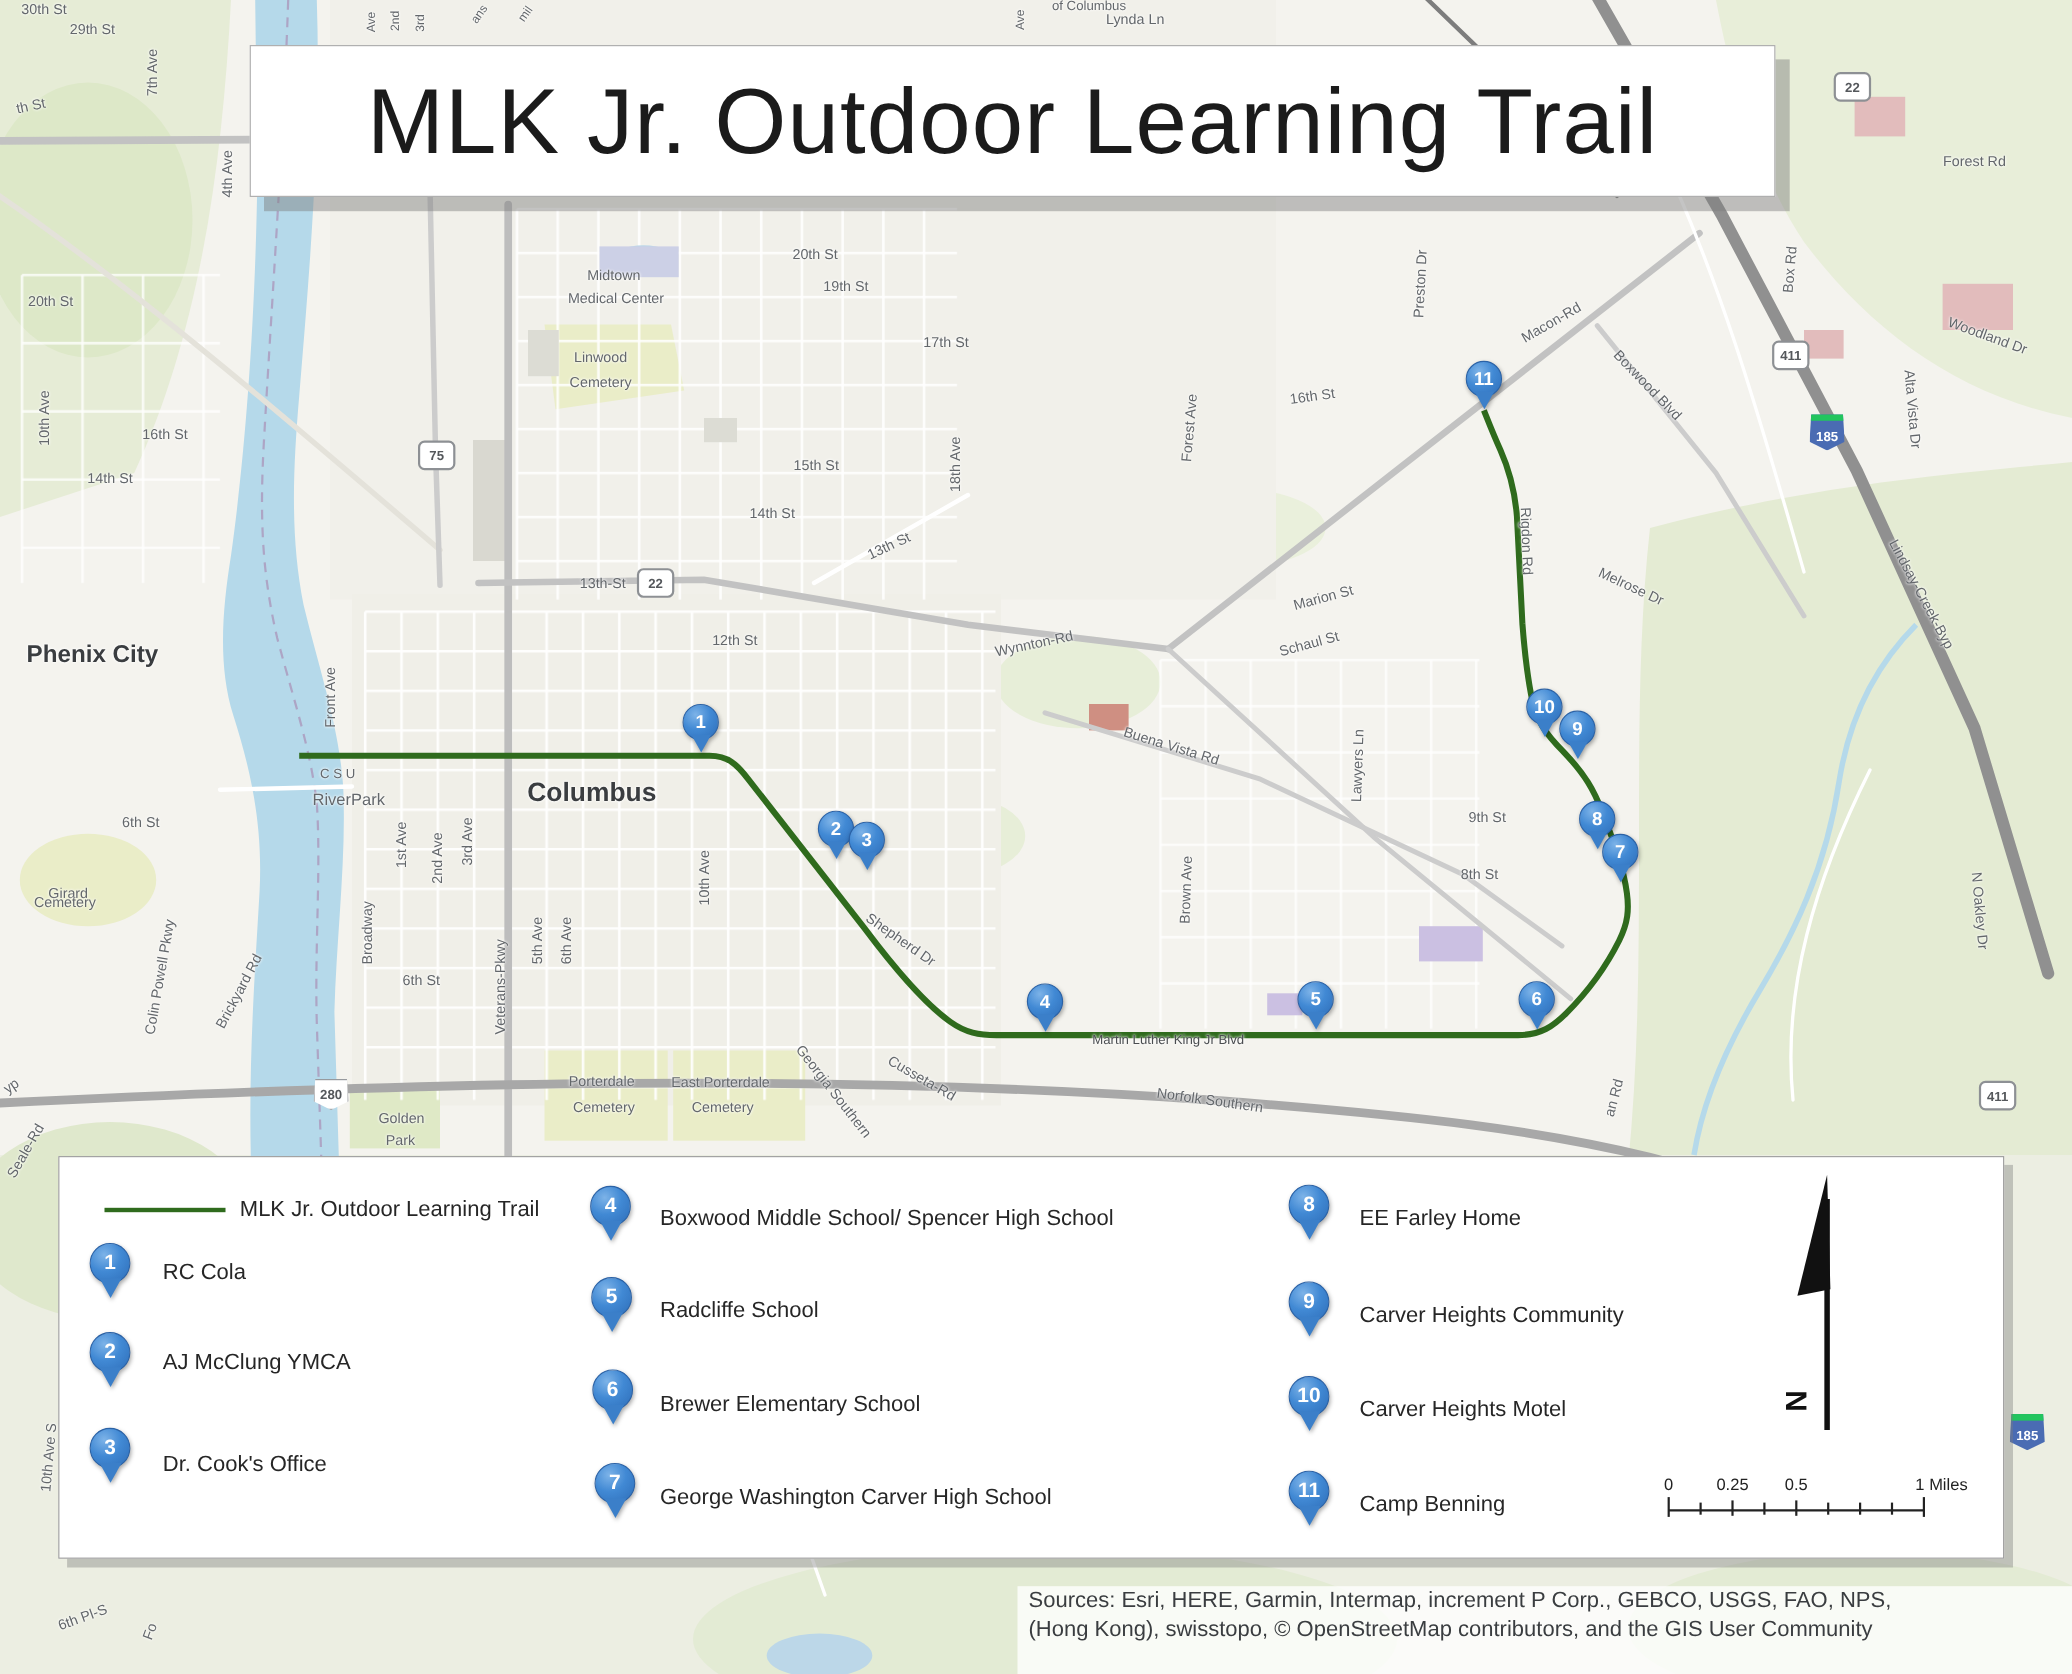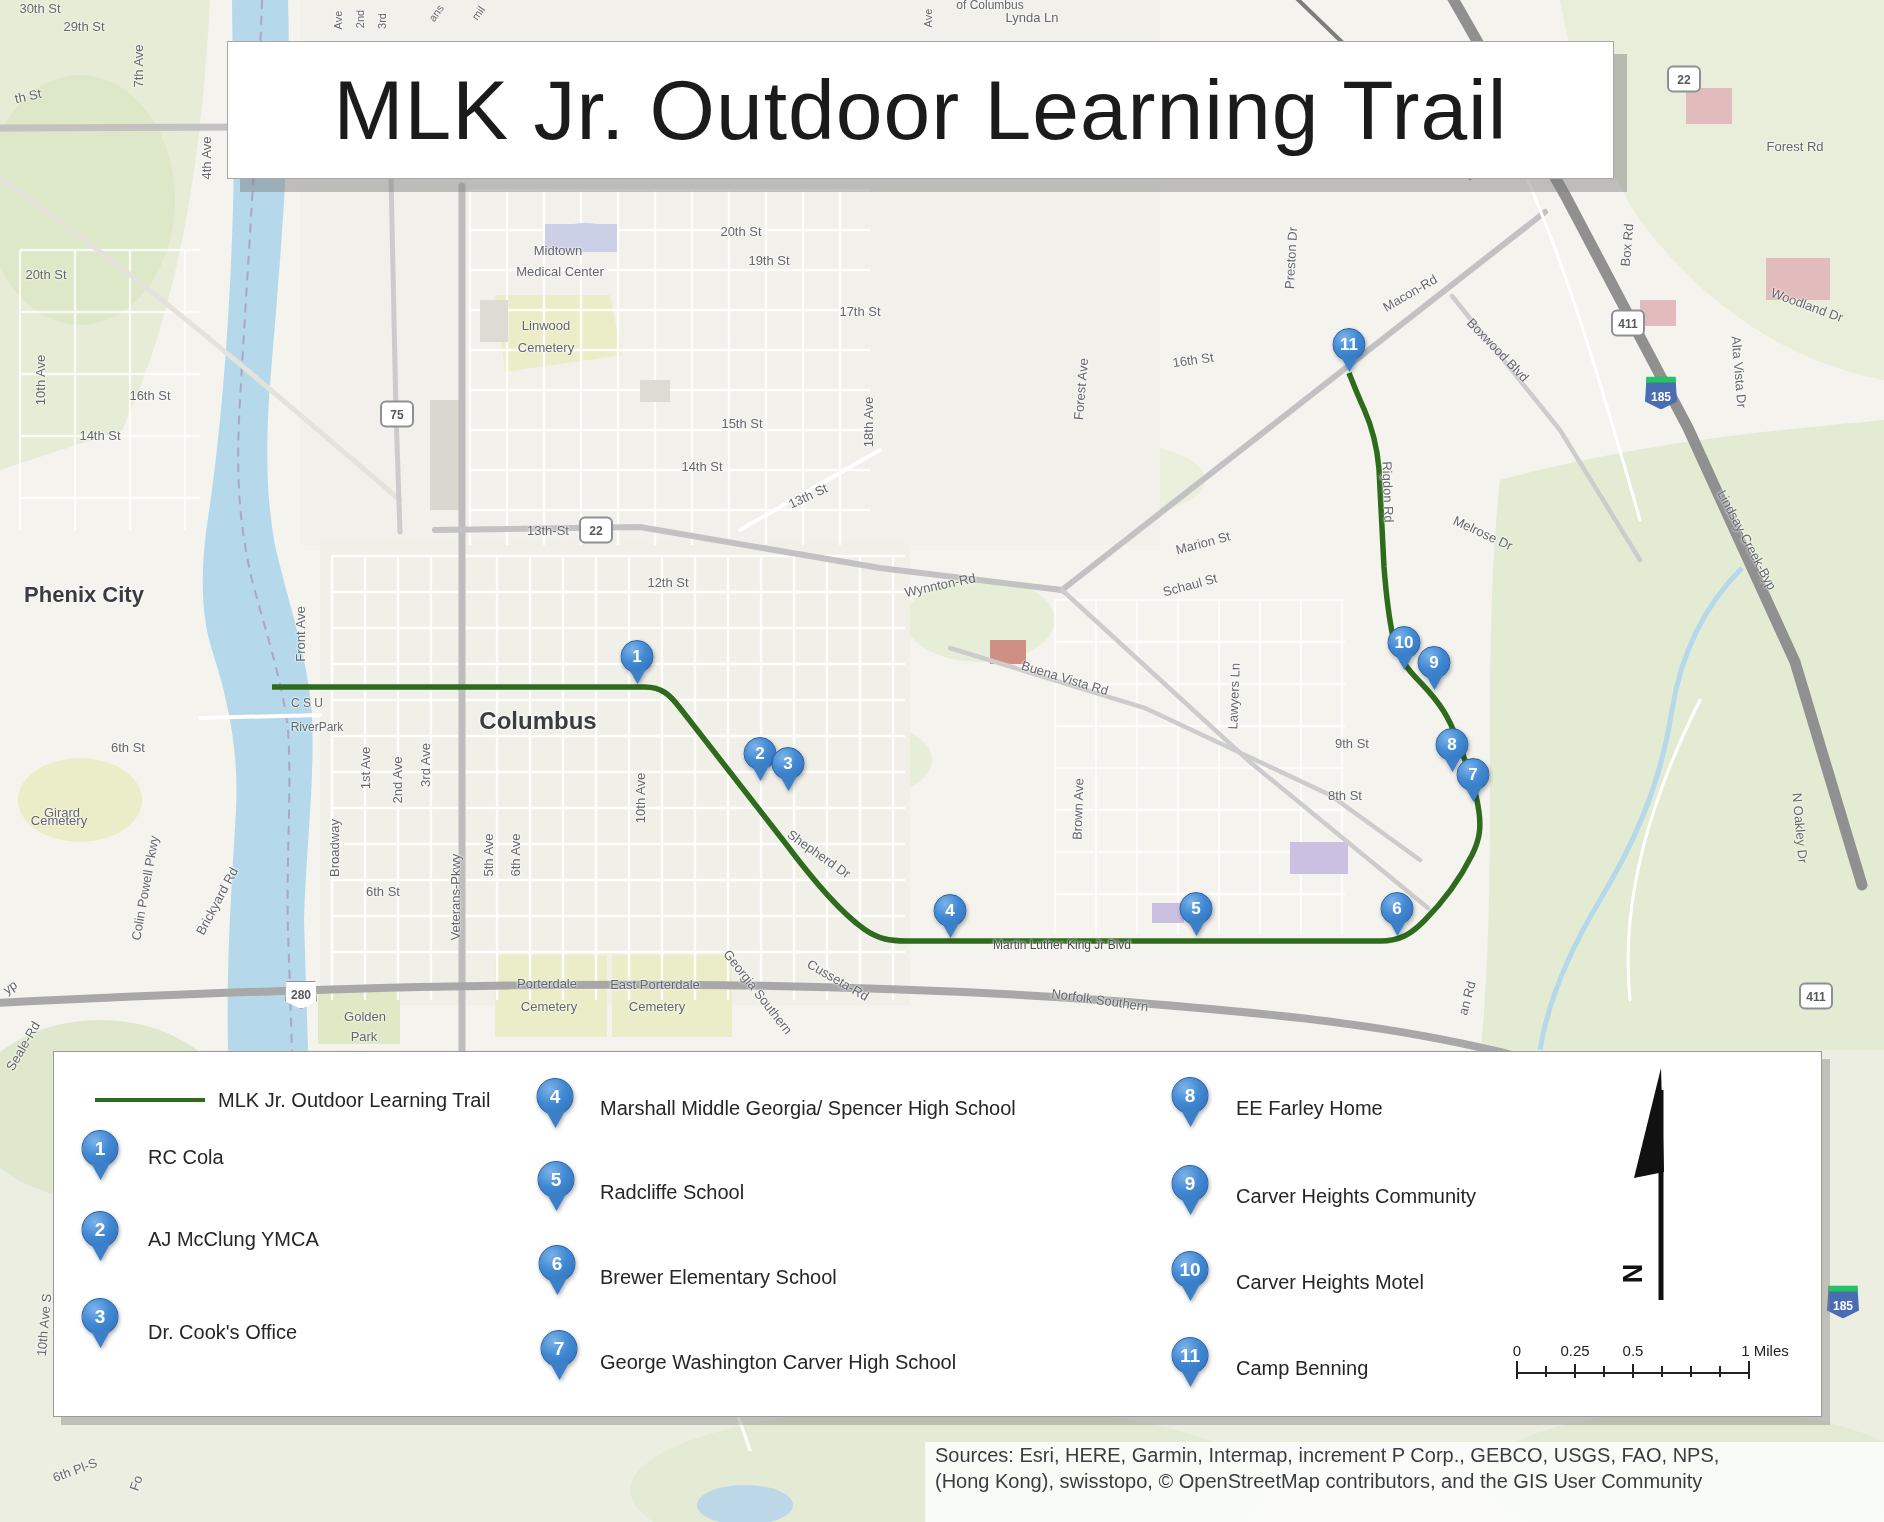--- a/index.html
+++ b/index.html
@@ -219,21 +219,21 @@
       <span class="map-label" style="left: 928px; top: 18px; transform: translate(-50%, -50%) rotate(-90deg); font-size: 11px;">Ave</span>
       <span class="map-label" style="left: 990px; top: 5px; transform: translate(-50%, -50%) rotate(0deg); font-size: 12px;">of Columbus</span>
       <span class="map-label" style="left: 1032px; top: 17px; transform: translate(-50%, -50%) rotate(0deg);">Lynda Ln</span>
       <span class="map-label" style="left: 46px; top: 274px; transform: translate(-50%, -50%) rotate(0deg);">20th St</span>
       <span class="map-label" style="left: 40px; top: 380px; transform: translate(-50%, -50%) rotate(-90deg);">10th Ave</span>
       <span class="map-label" style="left: 150px; top: 395px; transform: translate(-50%, -50%) rotate(0deg);">16th St</span>
       <span class="map-label" style="left: 100px; top: 435px; transform: translate(-50%, -50%) rotate(0deg);">14th St</span>
       <span class="map-label" style="left: 84px; top: 595px; transform: translate(-50%, -50%) rotate(0deg); font-size: 22px; font-weight: 700; color: rgb(58, 61, 64);">Phenix City</span>
       <span class="map-label" style="left: 300px; top: 634px; transform: translate(-50%, -50%) rotate(-90deg);">Front Ave</span>
       <span class="map-label" style="left: 307px; top: 703px; transform: translate(-50%, -50%) rotate(0deg); font-size: 12px;">C S U</span>
-      <span class="map-label" style="left: 317px; top: 727px; transform: translate(-50%, -50%) rotate(0deg); font-size: 12px;">RiverPark</span>
+      <span class="map-label" style="left: 317px; top: 727px; transform: translate(-50%, -50%) rotate(0deg); font-size: 15px;">RiverPark</span>
       <span class="map-label" style="left: 62px; top: 797px; transform: translate(-50%, -50%) rotate(0deg); margin-top: 15px;">Girard</span>
       <span class="map-label" style="left: 59px; top: 820px; transform: translate(-50%, -50%) rotate(0deg);">Cemetery</span>
       <span class="map-label" style="left: 365px; top: 768px; transform: translate(-50%, -50%) rotate(-90deg);">1st Ave</span>
       <span class="map-label" style="left: 397px; top: 780px; transform: translate(-50%, -50%) rotate(-90deg);">2nd Ave</span>
       <span class="map-label" style="left: 425px; top: 765px; transform: translate(-50%, -50%) rotate(-90deg);">3rd Ave</span>
       <span class="map-label" style="left: 334px; top: 848px; transform: translate(-50%, -50%) rotate(-90deg);">Broadway</span>
       <span class="map-label" style="left: 128px; top: 747px; transform: translate(-50%, -50%) rotate(0deg);">6th St</span>
       <span class="map-label" style="left: 383px; top: 891px; transform: translate(-50%, -50%) rotate(0deg);">6th St</span>
       <span class="map-label" style="left: 145px; top: 888px; transform: translate(-50%, -50%) rotate(-80deg);">Colin Powell Pkwy</span>
       <span class="map-label" style="left: 217px; top: 901px; transform: translate(-50%, -50%) rotate(-62deg);">Brickyard Rd</span>
@@ -373,21 +373,21 @@
       <span class="legend-label" style="left: 148px; top: 1239px;">AJ McClung YMCA</span>
       <div class="pin lg" style="left: 100px; top: 1348px; z-index: 6;">
         <div class="ball">3</div>
         <div class="tail"></div>
       </div>
       <span class="legend-label" style="left: 148px; top: 1332px;">Dr. Cook's Office</span>
       <div class="pin lg" style="left: 555px; top: 1128px; z-index: 6;">
         <div class="ball">4</div>
         <div class="tail"></div>
       </div>
-      <span class="legend-label" style="left: 600px; top: 1108px;">Marshall Middle Georgia/ Spencer High School</span>
+      <span class="legend-label" style="left: 600px; top: 1108px;">Boxwood Middle School/ Spencer High School</span>
       <div class="pin lg" style="left: 556px; top: 1211px; z-index: 6;">
         <div class="ball">5</div>
         <div class="tail"></div>
       </div>
       <span class="legend-label" style="left: 600px; top: 1192px;">Radcliffe School</span>
       <div class="pin lg" style="left: 557px; top: 1295px; z-index: 6;">
         <div class="ball">6</div>
         <div class="tail"></div>
       </div>
       <span class="legend-label" style="left: 600px; top: 1277px;">Brewer Elementary School</span>

